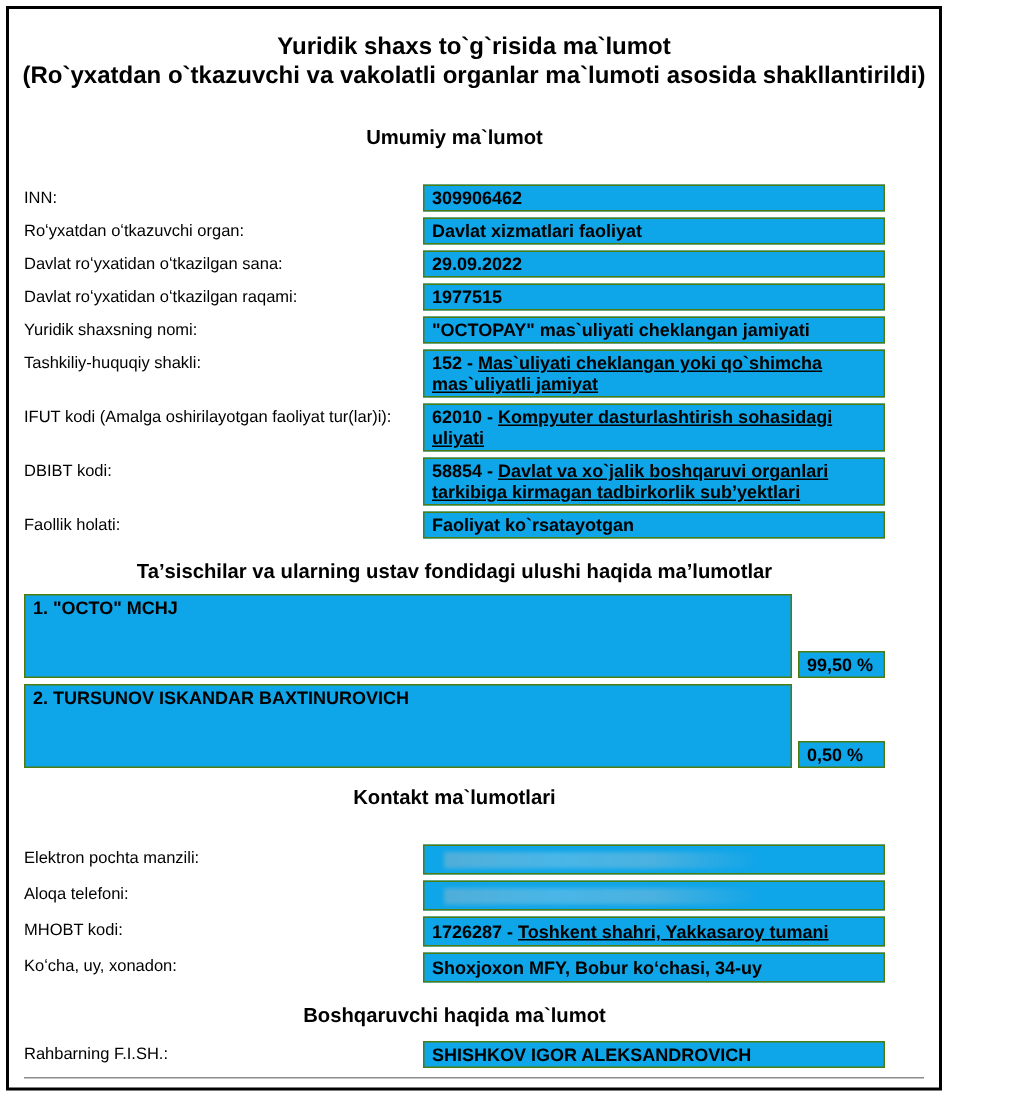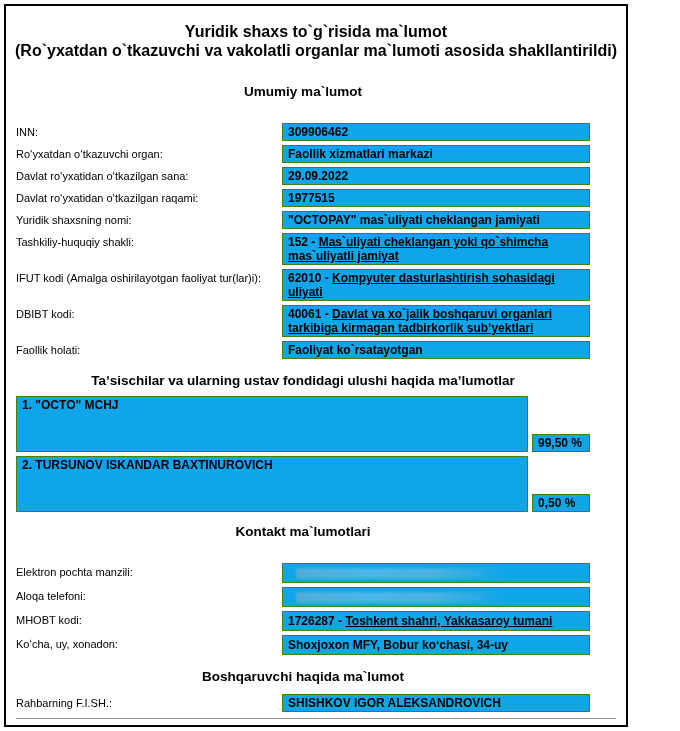--- a/index.html
+++ b/index.html
@@ -109,21 +109,21 @@
 
   <div class="fields fields-general">
 
     <div class="row">
       <div class="label">INN:</div>
       <div class="valuebox">309906462</div>
     </div>
 
     <div class="row">
       <div class="label">Roʻyxatdan oʻtkazuvchi organ:</div>
-      <div class="valuebox">Faollik xizmatlari markazi</div>
+      <div class="valuebox">Davlat xizmatlari faoliyat</div>
     </div>
 
     <div class="row">
       <div class="label">Davlat roʻyxatidan oʻtkazilgan sana:</div>
       <div class="valuebox">29.09.2022</div>
     </div>
 
     <div class="row">
       <div class="label">Davlat roʻyxatidan oʻtkazilgan raqami:</div>
       <div class="valuebox">1977515</div>
@@ -139,21 +139,21 @@
       <div class="valuebox"><span>152 - </span><span class="link">Mas`uliyati cheklangan yoki qo`shimcha mas`uliyatli jamiyat</span></div>
     </div>
 
     <div class="row">
       <div class="label">IFUT kodi (Amalga oshirilayotgan faoliyat tur(lar)i):</div>
       <div class="valuebox"><span>62010 - </span><span class="link">Kompyuter dasturlashtirish sohasidagi uliyati</span></div>
     </div>
 
     <div class="row">
       <div class="label">DBIBT kodi:</div>
-      <div class="valuebox"><span>40061 - </span><span class="link">Davlat va xo`jalik boshqaruvi organlari tarkibiga kirmagan tadbirkorlik subʼyektlari</span></div>
+      <div class="valuebox"><span>58854 - </span><span class="link">Davlat va xo`jalik boshqaruvi organlari tarkibiga kirmagan tadbirkorlik subʼyektlari</span></div>
     </div>
 
 
     <div class="row">
       <div class="label">Faollik holati:</div>
       <div class="valuebox">Faoliyat ko`rsatayotgan</div>
     </div>
 
 
   </div>

